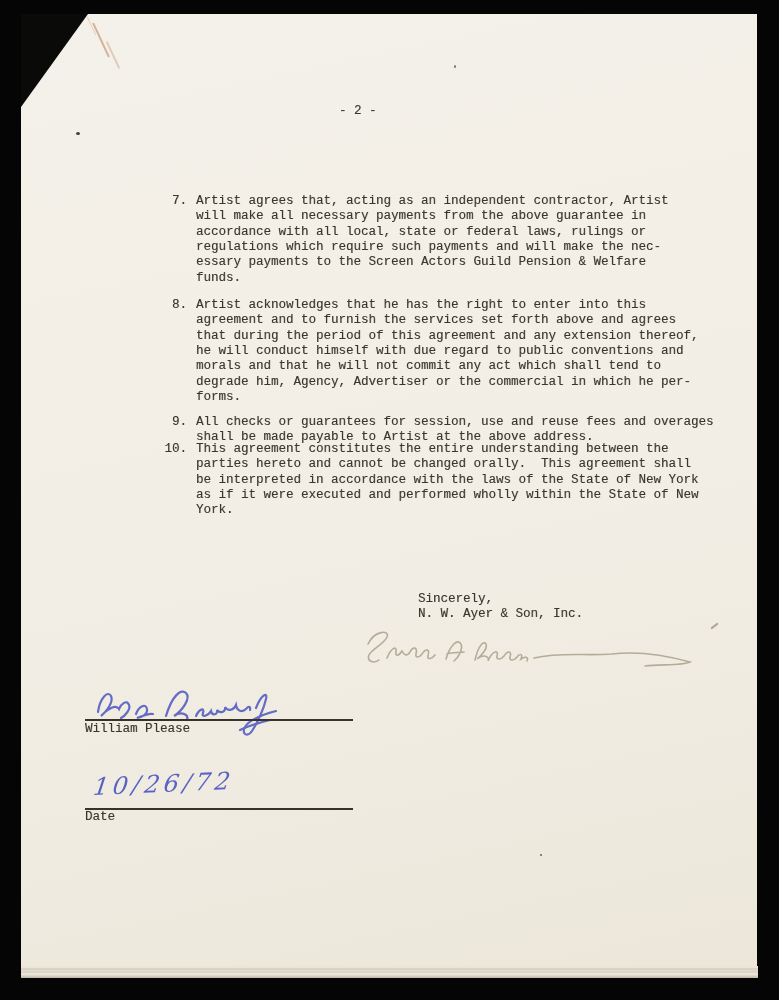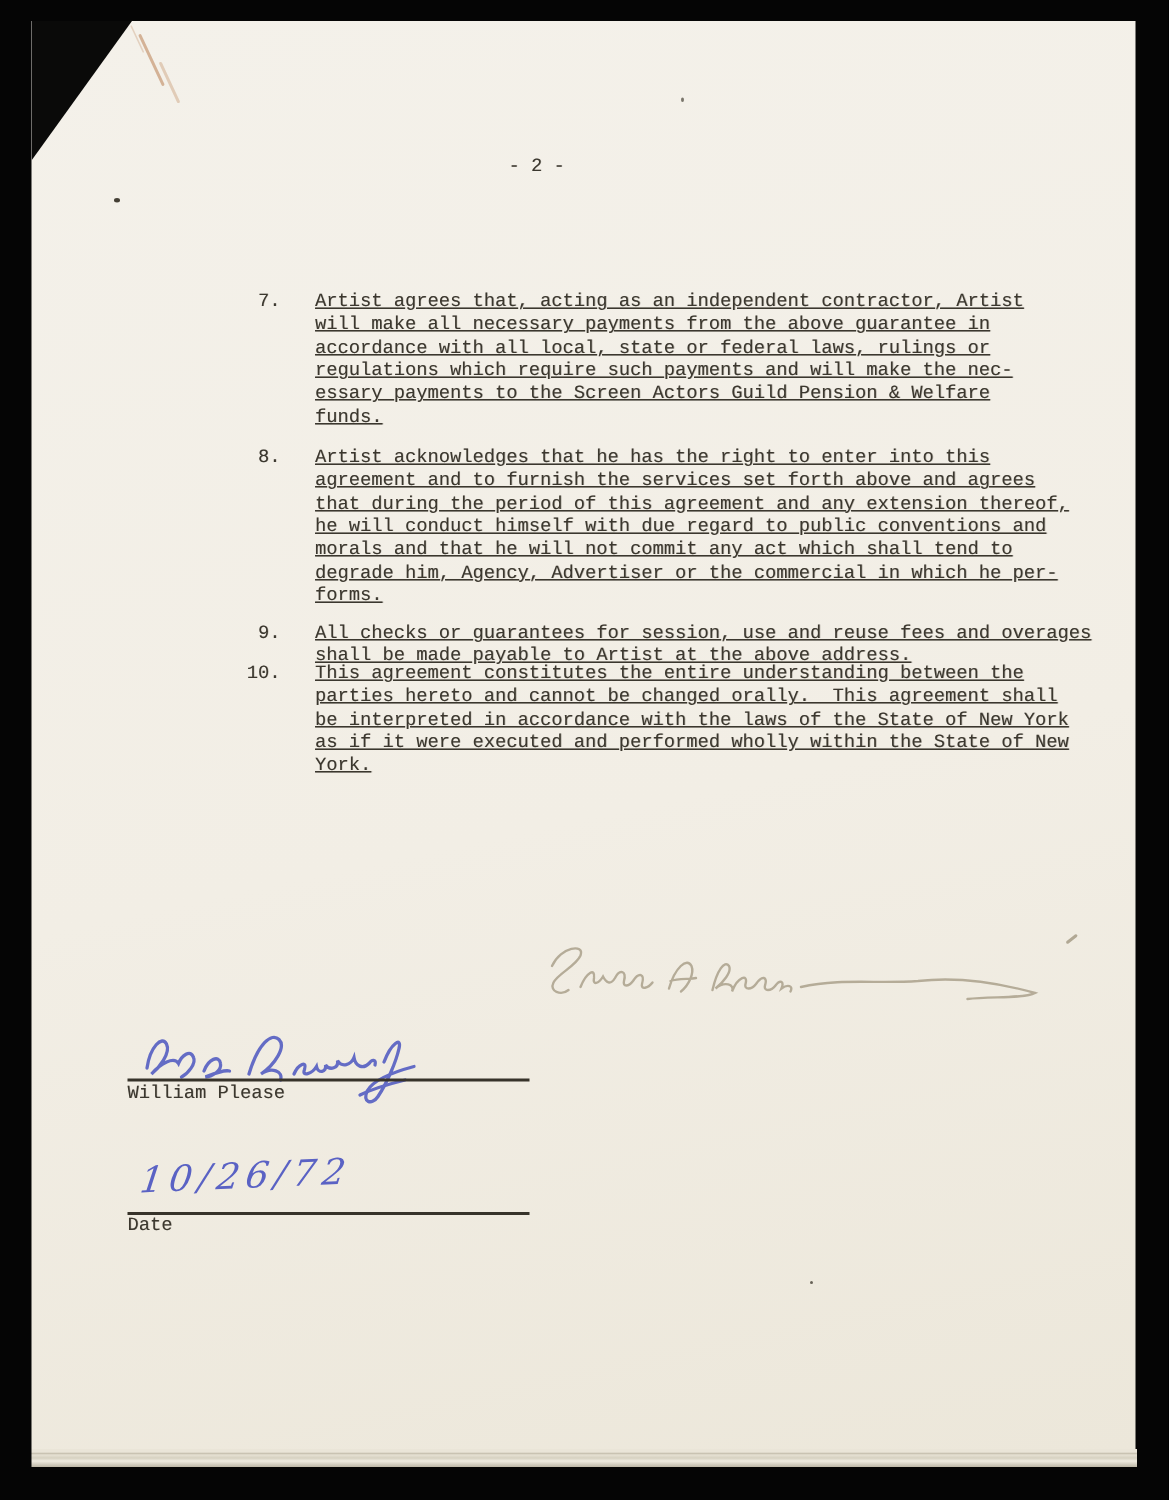--- a/index.html
+++ b/index.html
@@ -11,21 +11,21 @@
          background:repeating-linear-gradient(180deg,#eae5d8 0px,#eae5d8 2px,#c9c3b2 3px,#e6e1d3 4px,#d6d1c1 6px,#efebe0 8px,#bdb7a6 12px);}
   .fold-corner{position:absolute;left:0;top:0;width:95px;height:95px;
          background:#0a0a09;clip-path:polygon(0 0,67px 0,0 93px);}
   .rust{position:absolute;background:rgba(172,102,48,.45);border-radius:2px;}
   .speck{position:absolute;background:#454035;border-radius:50%;}
   .typed{color:#3b372e;font-size:12.5px;line-height:15.35px;white-space:pre;
          text-shadow:.4px 0 0 rgba(59,55,46,.35);}
   .page-number{position:absolute;left:318px;top:90px;}
   .clause{position:absolute;display:flex;align-items:flex-start;}
   .clause-num{display:inline-block;width:23px;text-align:right;flex:none;}
-  .clause-text{margin-left:23px;text-decoration:underline;}
+  .clause-text{margin-left:9px;}
   .closing{position:absolute;left:75px;top:534px;}
   .sincerely{position:absolute;left:397px;top:578px;}
   .signer-typed{position:absolute;left:397px;top:653px;}
   .sig-svg{position:absolute;}
   .sig-line{position:absolute;height:2px;background:#37332a;}
   .artist-typed{position:absolute;left:64px;top:708px;}
   .date-label{position:absolute;left:64px;top:796px;font-family:Liberation Mono, monospace;}
   .date-script{position:absolute;left:73px;top:756px;color:#5a62c4;
          font-family:"DejaVu Serif",serif;font-style:italic;font-size:24px;
          letter-spacing:4px;transform:skewX(-10deg) rotate(-2.5deg);white-space:pre;}
@@ -80,20 +80,22 @@
     <div class="clause" style="left:143px;top:428px;">
       <span class="typed clause-num">10.</span>
       <span class="typed clause-text">This agreement constitutes the entire understanding between the
 parties hereto and cannot be changed orally.  This agreement shall
 be interpreted in accordance with the laws of the State of New York
 as if it were executed and performed wholly within the State of New
 York.</span>
     </div>
 
 
+    <div class="typed sincerely"><span>Sincerely,</span>
+<span>N. W. Ayer &amp; Son, Inc.</span></div>
 
     <svg class="sig-svg" style="left:339px;top:612px;" width="340" height="52" viewBox="0 0 340 52" role="img" aria-label="Edward A. Kandle signature">
       <g fill="none" stroke="#b2a995" stroke-width="1.6" stroke-linecap="round" opacity="0.95">
         <path d="M8,18 C14,5 30,3 27,11 C24,18 12,23 9,29 C6,35 14,38 19,34"></path>
         <path d="M27,32 C31,22 37,19 36,26 C35,31 39,30 42,25 C44,29 47,31 50,26 C53,20 58,21 56,28 C55,32 59,32 62,28 C66,22 70,23 68,30 C67,34 72,33 75,29"></path>
         <path d="M86,33 C90,19 98,12 101,18 C103,23 99,31 94,35 M87,28 C92,26 100,27 104,26"></path>
         <path d="M115,34 C118,21 123,14 126,18 C128,22 122,29 117,33 C123,28 130,30 128,35 C132,25 139,23 137,30 C136,34 141,34 144,30 C148,24 152,25 150,31 C149,35 154,35 157,31 C160,27 163,28 161,33 C165,30 169,31 167,35"></path>
         <path d="M174,32 C200,26 225,30 252,28 C278,25 305,29 330,36 C322,40 300,38 285,40"></path>
       </g>
     </svg>

